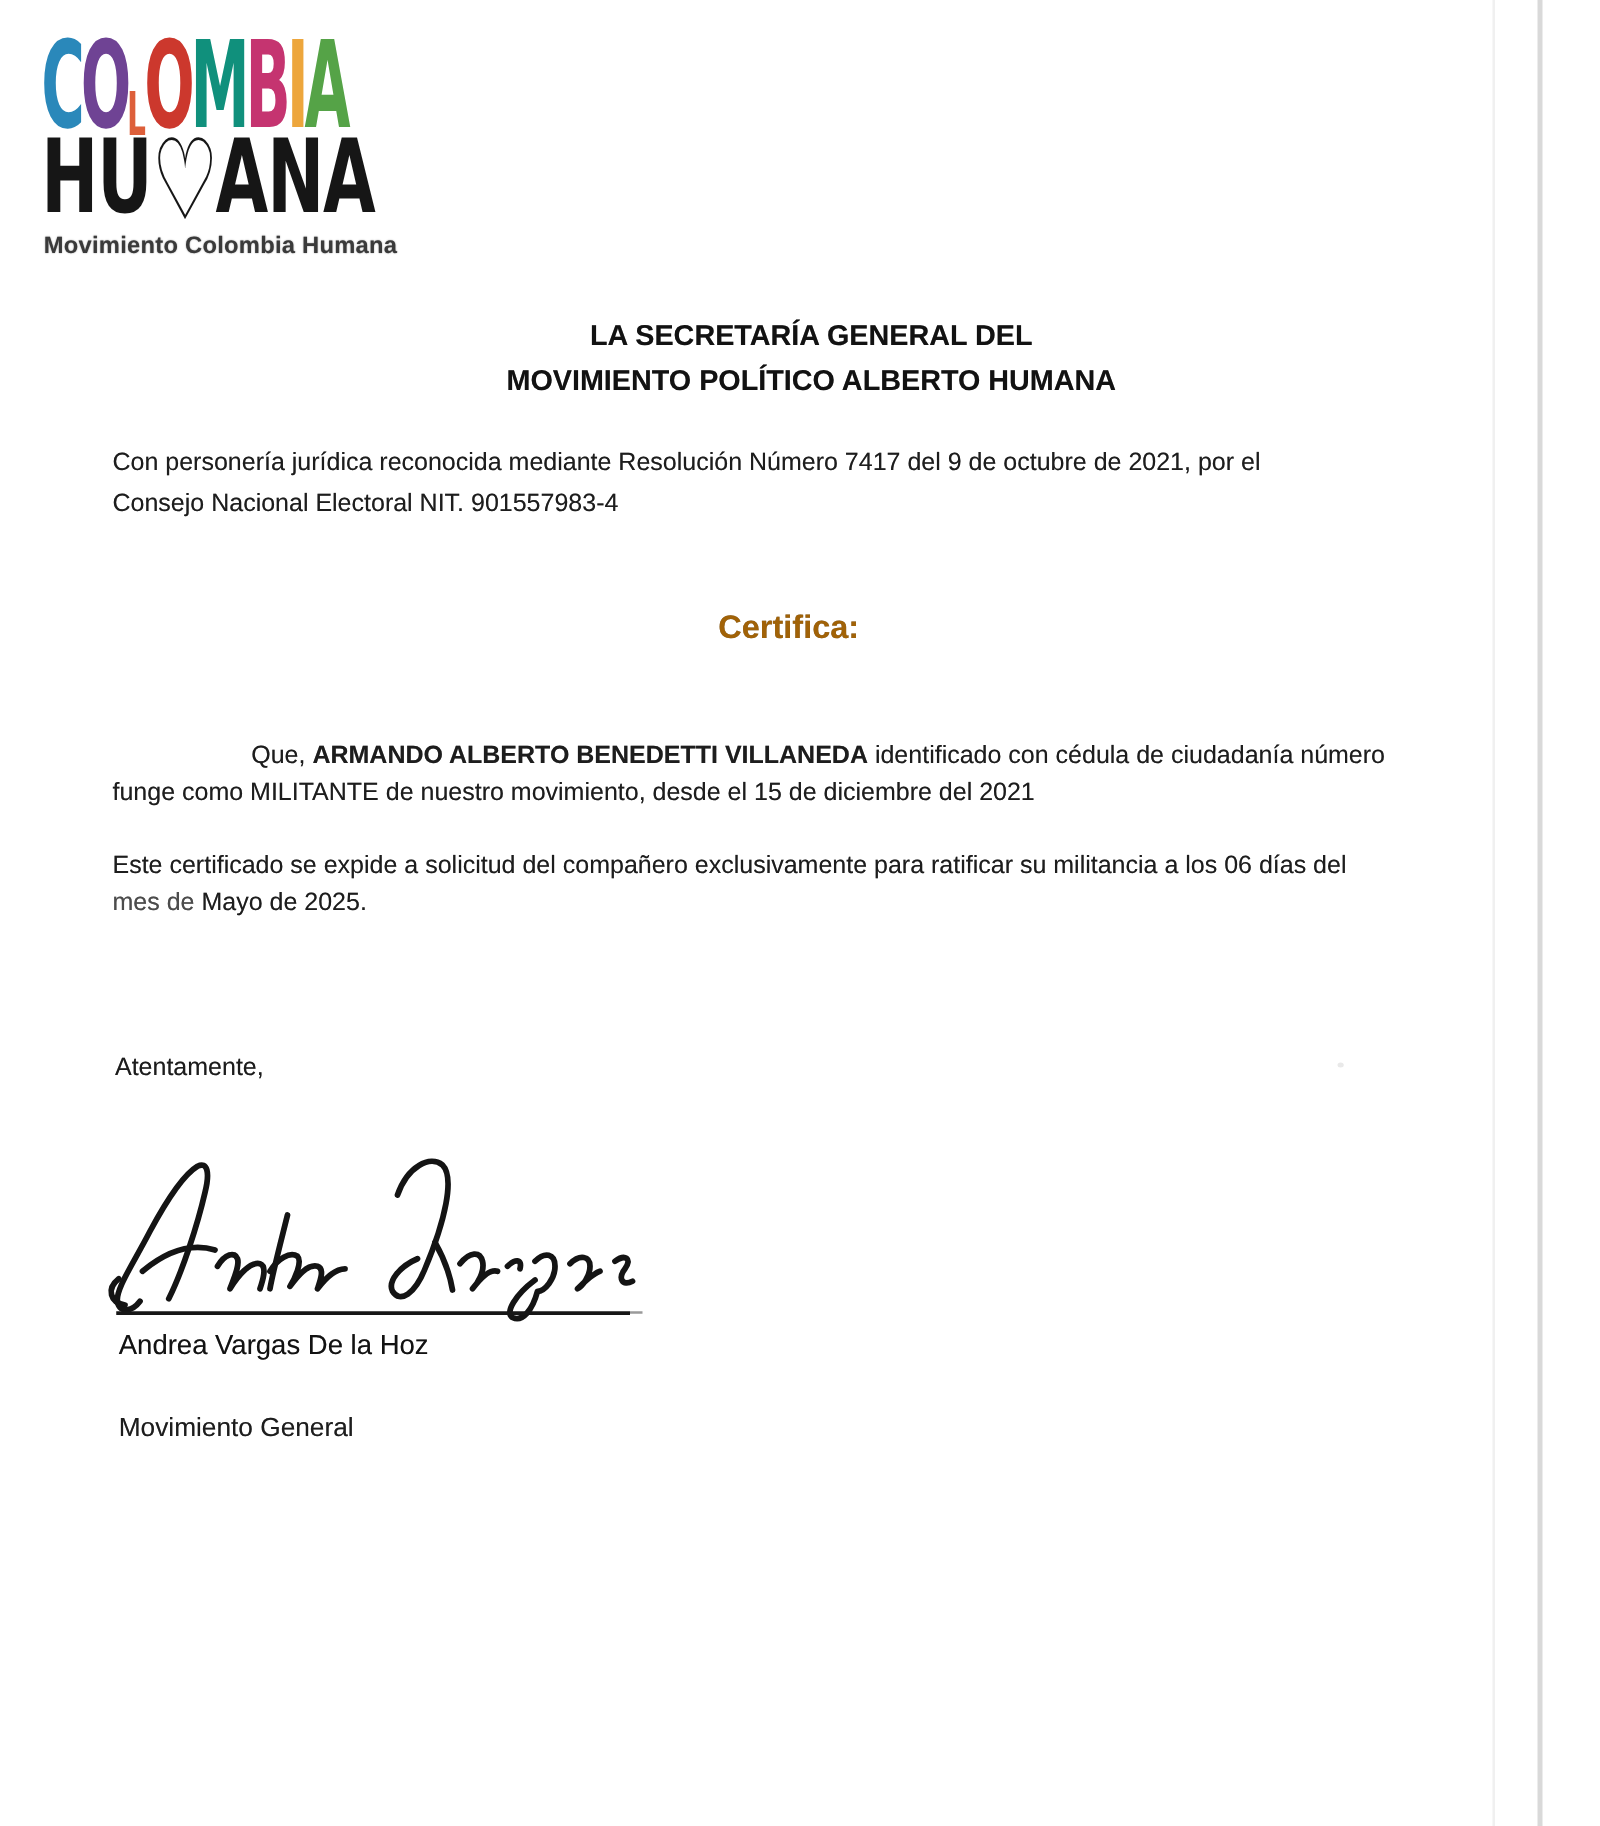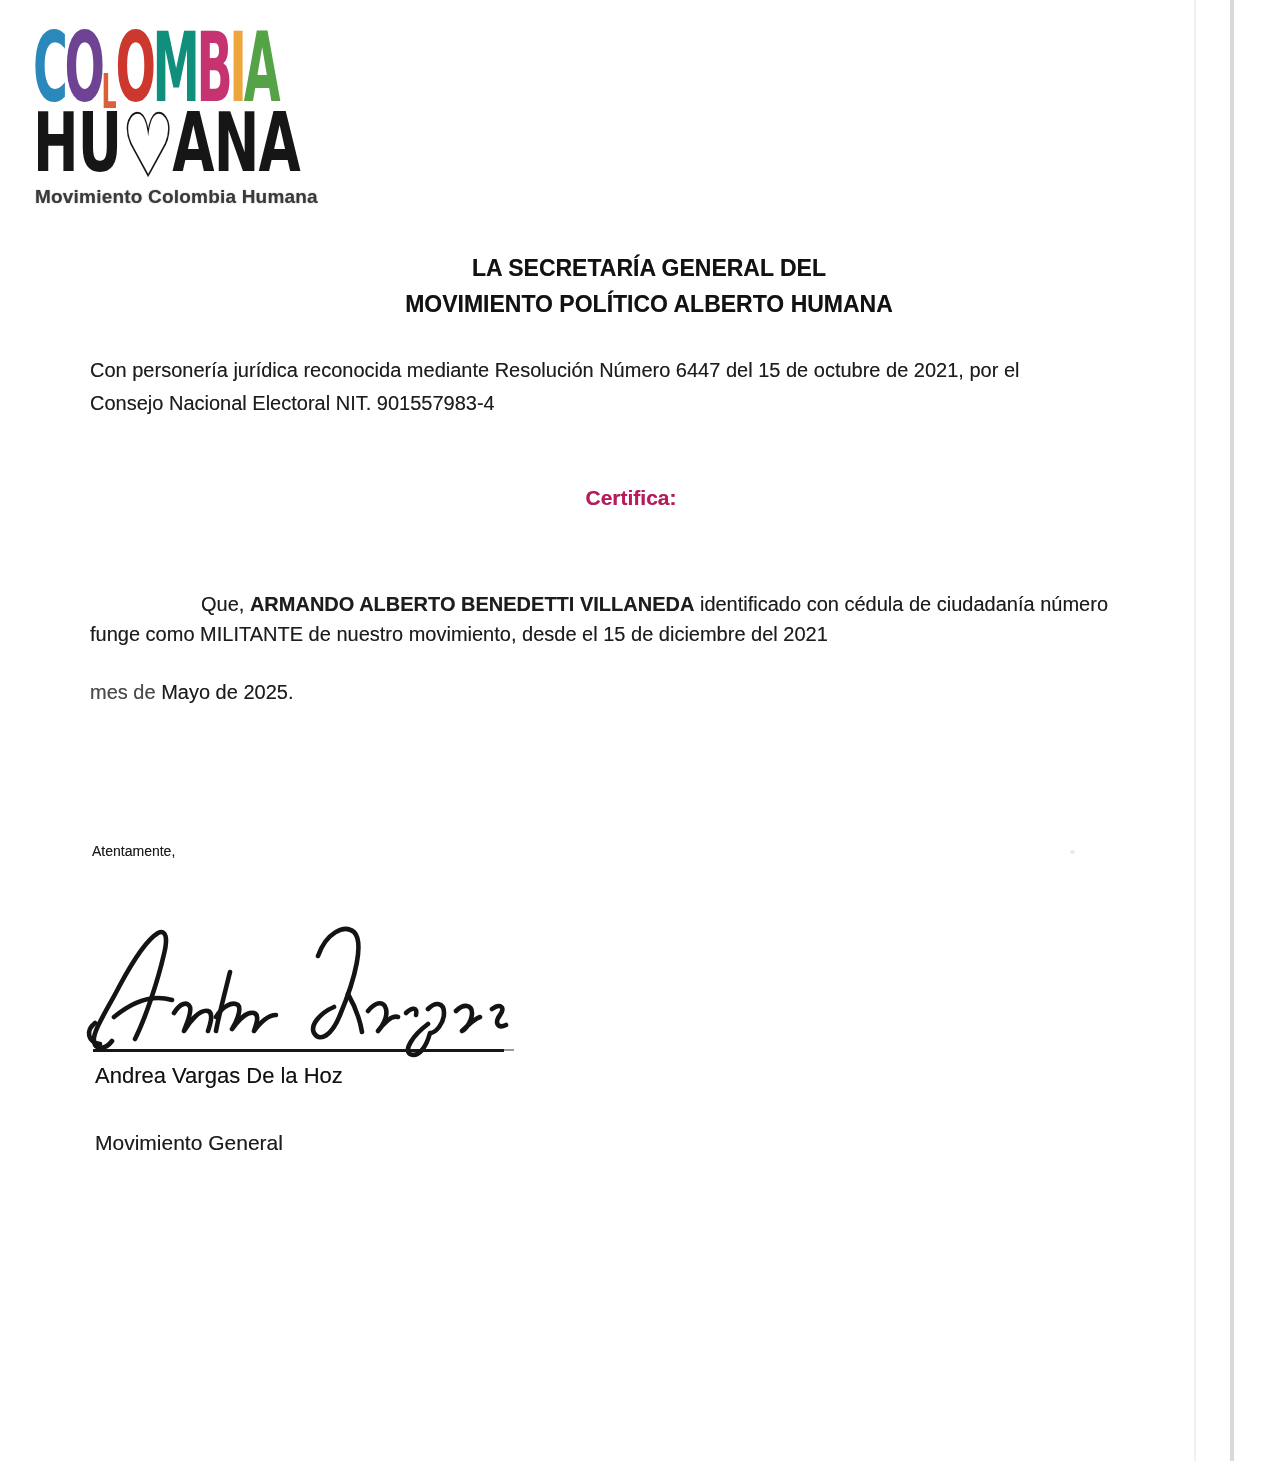--- a/index.html
+++ b/index.html
@@ -71,30 +71,30 @@
     line-height:36px;
     color:#121212;
     padding-left:36px;
   }
   .para { font-size:20px; color:#1d1d1d; }
   .p-intro { left:90px; top:354px; line-height:33px; }
   .p-certifica {
     left:0; top:486px; width:1262px;
     text-align:center;
     font-weight:bold;
-    font-size:21px;
-    color:#be185d;
+    font-size:26px;
+    color:#a16207;
   }
   .p-que { left:90px; top:589px; width:1018px; line-height:30px; }
   .p-que .l1 { text-align:right; white-space:nowrap; }
   .p-que .l2 { text-align:left; white-space:nowrap; }
   .p-expide { left:90px; top:677px; line-height:30px; }
   .p-expide .l1 { white-space:nowrap; }
   .p-expide .dim { color:#4c4c4c; }
-  .p-closing { left:92px; top:843px; font-size:14px;text-align:center; }
+  .p-closing { left:92px; top:843px; font-size:20px;text-align:center; }
   .bold { font-weight:bold; }
 
   
   .sig-svg { left:80px; top:920px; }
   .sig-underline { left:93px; top:1049px; width:411px; height:3px; background:#171717; }
   .sig-underline-tail { left:504px; top:1049px; width:10px; height:2px; background:#9a9a9a; }
   .sig-name { left:95px; top:1063px; font-size:22px; font-weight:normal; color:#121212; }
   .sig-role { left:95px; top:1131px; font-size:21px; color:#1d1d1d; }
 </style>
 </head>
@@ -113,34 +113,35 @@
 </div>
 
 <div class="abs logo-tagline">Movimiento Colombia Humana</div>
 
 <div class="abs doc-title scanned">
   <div>LA SECRETARÍA GENERAL DEL</div>
   <div>MOVIMIENTO POLÍTICO ALBERTO HUMANA</div>
 </div>
 
 <div class="abs para p-intro scanned">
-  <div>Con personería jurídica reconocida mediante Resolución Número 6447 del 15 de octubre de 2021, por el</div>
+  <div>Con personería jurídica reconocida mediante Resolución Número 7417 del 9 de octubre de 2021, por el</div>
   <div>Consejo Nacional Electoral NIT. 901557983-4</div>
 </div>
 
 <div class="abs p-certifica scanned">Certifica:</div>
 
 <div class="abs para p-que scanned">
   <div class="l1">
     <span>Que, </span><span class="bold">ARMANDO ALBERTO BENEDETTI VILLANEDA</span><span> identificado con cédula de ciudadanía número</span>
   </div>
   <div class="l2">funge como MILITANTE de nuestro movimiento, desde el 15 de diciembre del 2021</div>
 </div>
 
 <div class="abs para p-expide scanned">
+  <div class="l1">Este certificado se expide a solicitud del compañero exclusivamente para ratificar su militancia a los 06 días del</div>
   <div>
     <span class="dim">mes de </span><span>Mayo de 2025.</span>
   </div>
 </div>
 
 <div class="abs p-closing scanned">Atentamente,</div>
 
 <svg class="abs sig-svg" width="440" height="140" viewBox="0 0 440 140">
   <g fill="none" stroke="#141414" stroke-width="4.6" stroke-linecap="round" stroke-linejoin="round">
 

